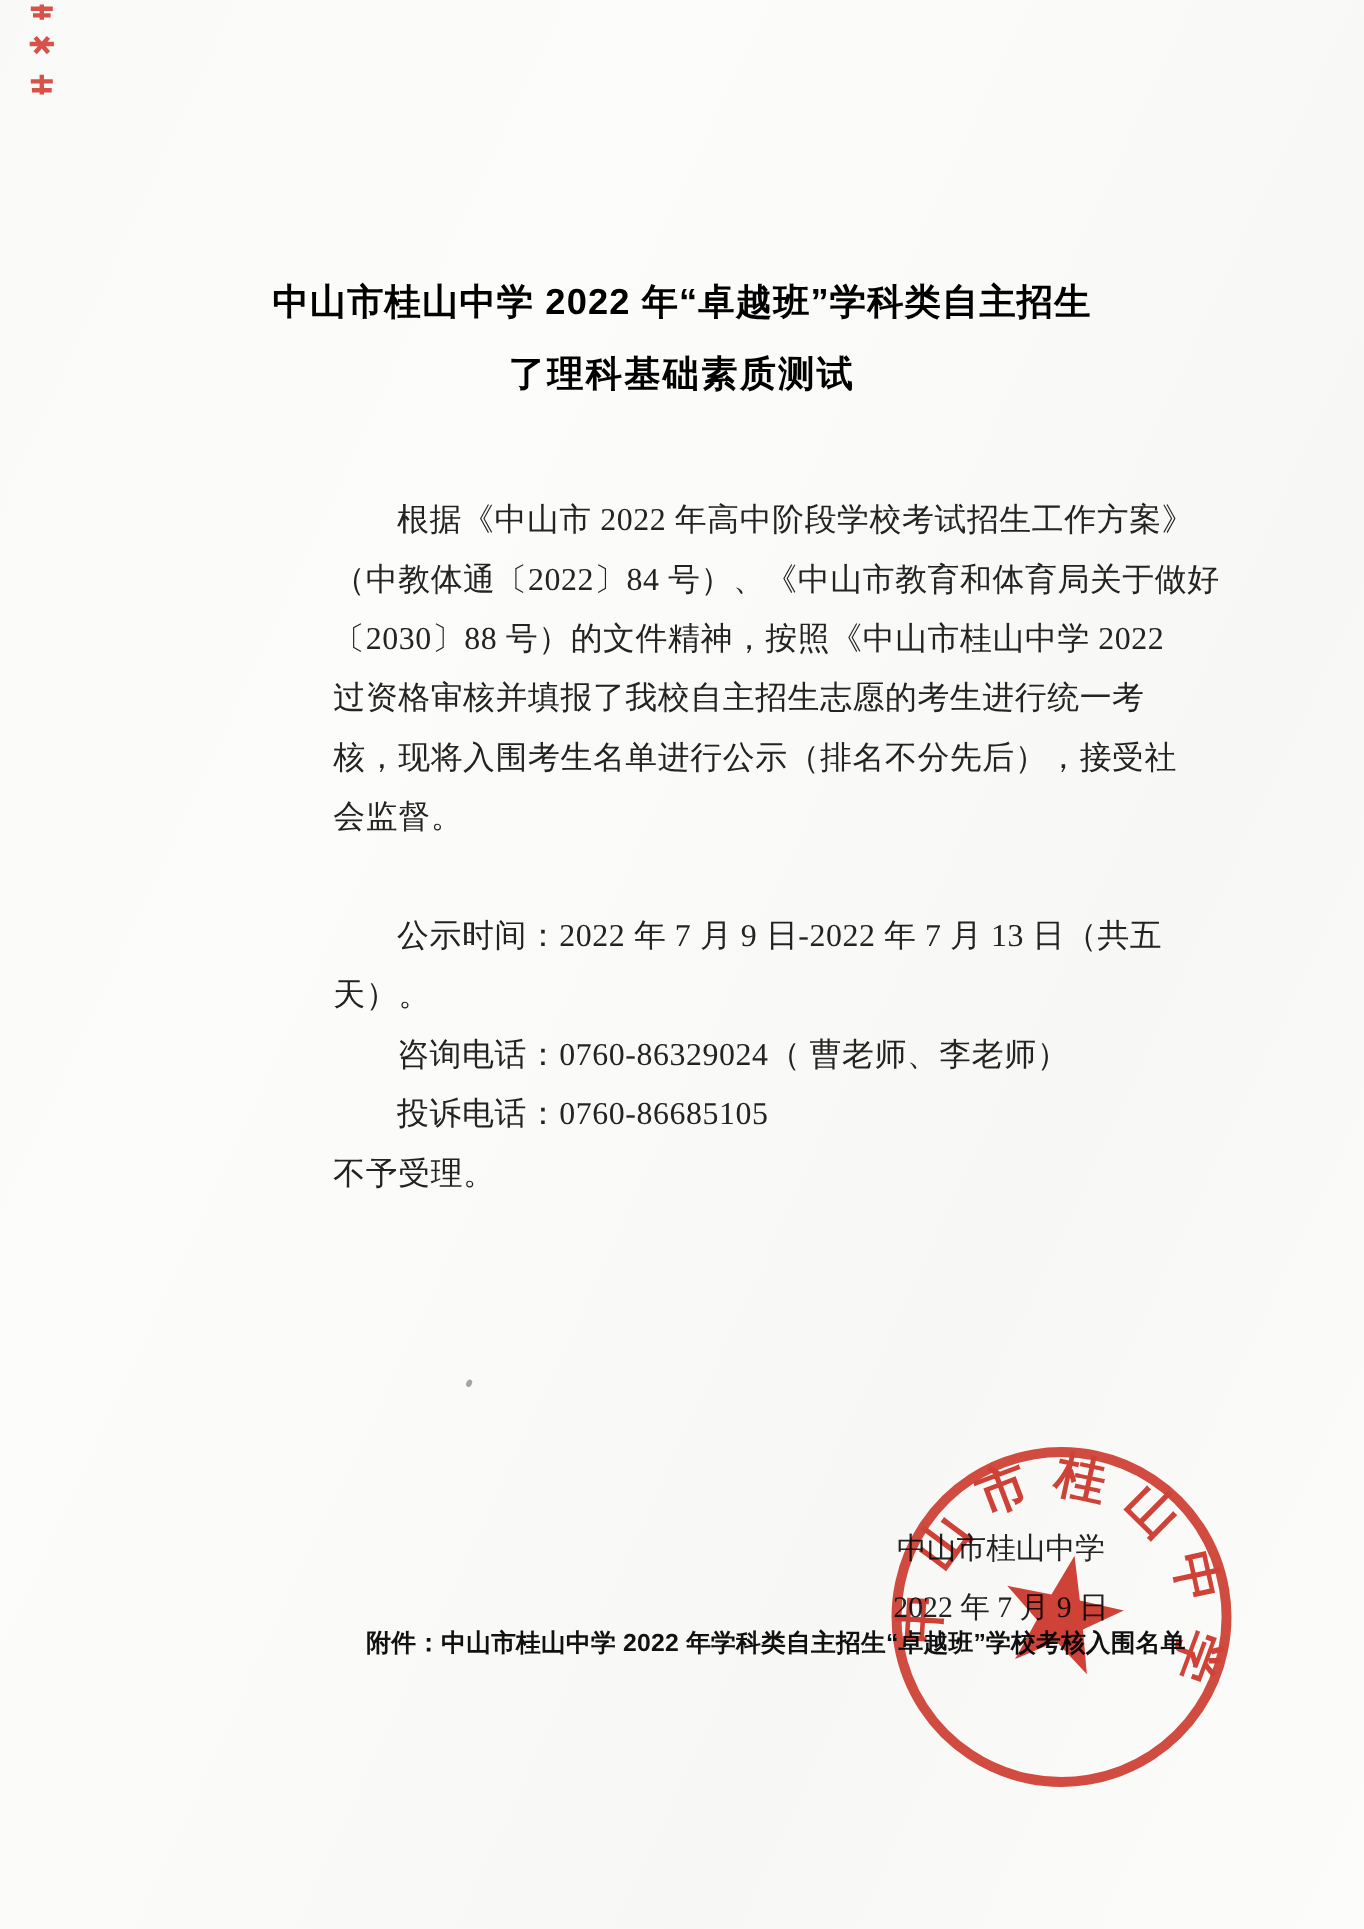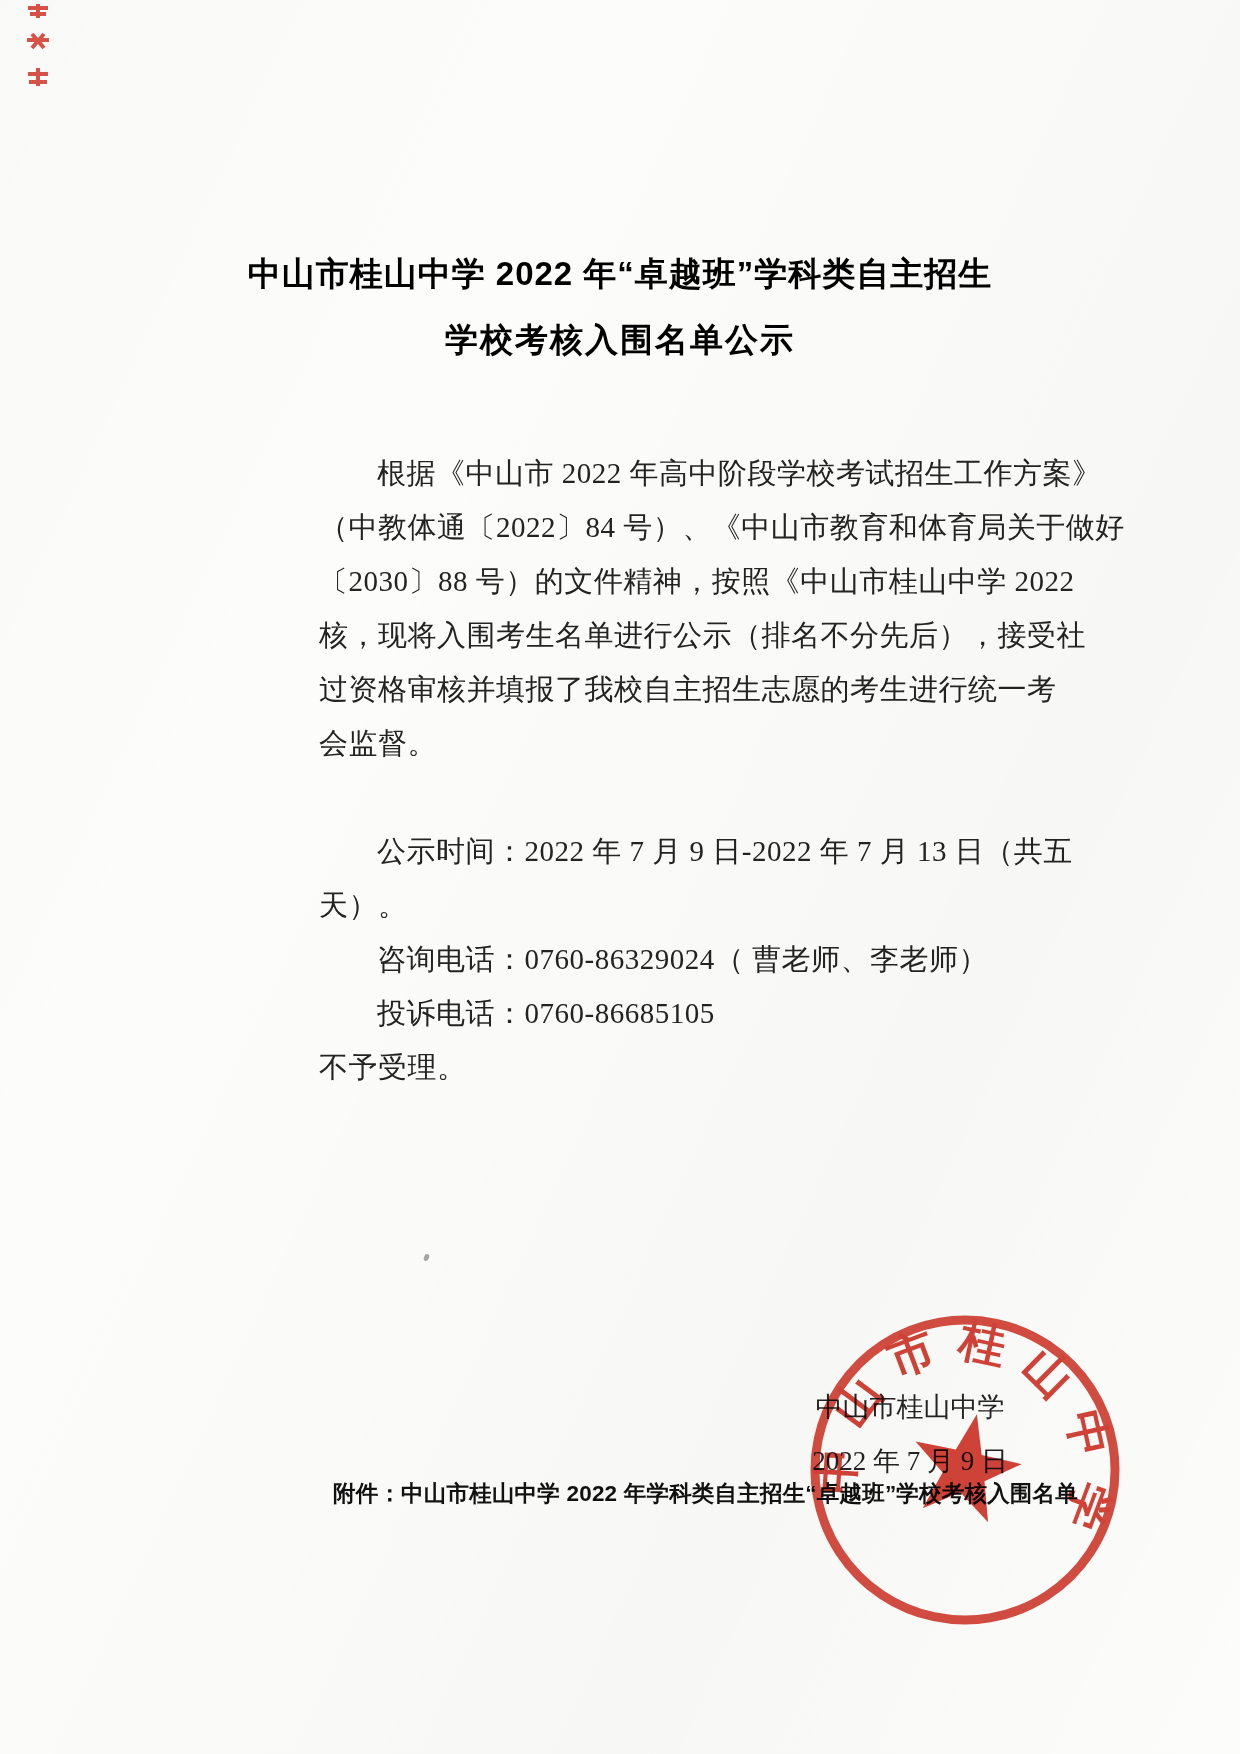--- a/index.html
+++ b/index.html
@@ -22,21 +22,21 @@
   }
   .title-block{
     position:absolute;left:120px;top:248px;width:1000px;
     text-align:center;
     font-family:"Liberation Sans","DejaVu Sans",sans-serif;
     font-weight:bold;color:#000;
   }
   .title-line1{font-size:33px;letter-spacing:1px;line-height:52px;white-space:nowrap;}
   .title-line2{font-size:33px;letter-spacing:2px;line-height:52px;margin-top:14px;}
   .body-block{
-    position:absolute;left:319px;top:446px;width:676px;
+    position:absolute;left:303px;top:446px;width:676px;
     font-size:29px;color:#232323;
   }
   .body-line{
     height:54px;line-height:54px;white-space:nowrap;
     letter-spacing:0.5px;
   }
   .indent{text-indent:58px;}
   .spacer-line{height:54px;}
   .signature-block{
     position:absolute;left:790px;top:1380px;width:240px;
@@ -71,29 +71,29 @@
   <svg class="edge-artifacts" viewBox="0 0 60 110">
     <g fill="none" stroke="#d0342a" stroke-width="4" opacity="0.85">
       <path d="M14 6 L34 6 M24 2 L24 16 M16 12 L32 12"></path>
       <path d="M13 38 L35 38 M18 32 L30 46 M30 32 L18 46"></path>
       <path d="M14 72 L34 72 M24 66 L24 84 M15 80 L33 80"></path>
     </g>
   </svg>
 
   <div class="title-block">
     <div class="title-line1">中山市桂山中学 2022 年“卓越班”学科类自主招生</div>
-    <div class="title-line2">学校考核入围名单公示</div>
+    <div class="title-line2">了理科基础素质测试</div>
   </div>
 
   <div class="body-block">
     <div class="body-line indent">根据《中山市 2022 年高中阶段学校考试招生工作方案》</div>
     <div class="body-line">（中教体通〔2022〕84 号）、《中山市教育和体育局关于做好</div>
     <div class="body-line">〔2030〕88 号）的文件精神，按照《中山市桂山中学 2022</div>
+    <div class="body-line">过资格审核并填报了我校自主招生志愿的考生进行统一考</div>
     <div class="body-line">核，现将入围考生名单进行公示（排名不分先后），接受社</div>
-    <div class="body-line">过资格审核并填报了我校自主招生志愿的考生进行统一考</div>
     <div class="body-line">会监督。</div>
 
     <div class="spacer-line"></div>
 
     <div class="body-line indent">公示时间：2022 年 7 月 9 日-2022 年 7 月 13 日（共五</div>
     <div class="body-line">天）。</div>
 
     <div class="body-line indent">咨询电话：0760-86329024（ 曹老师、李老师）</div>
     <div class="body-line indent">投诉电话：0760-86685105</div>
 

